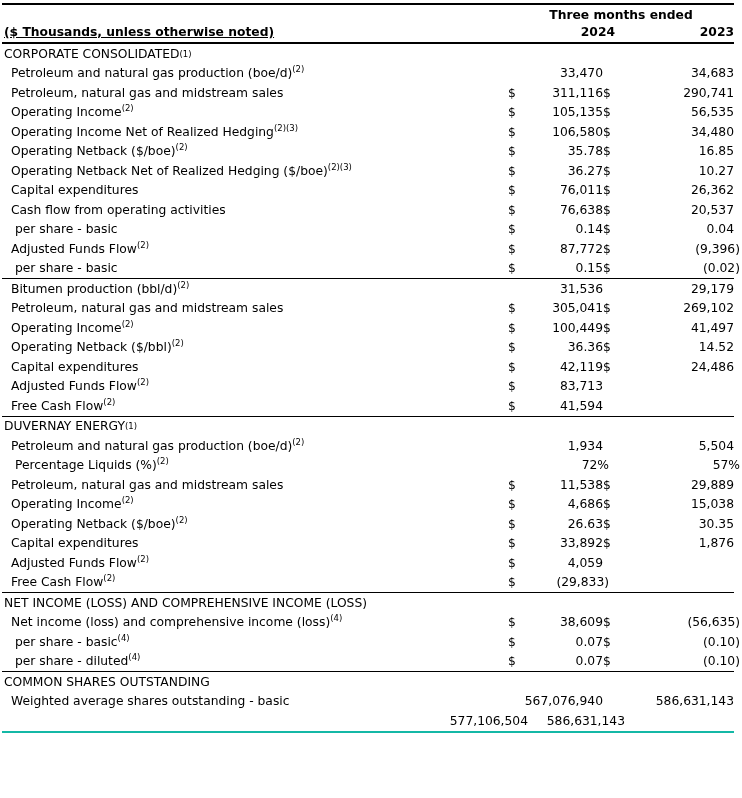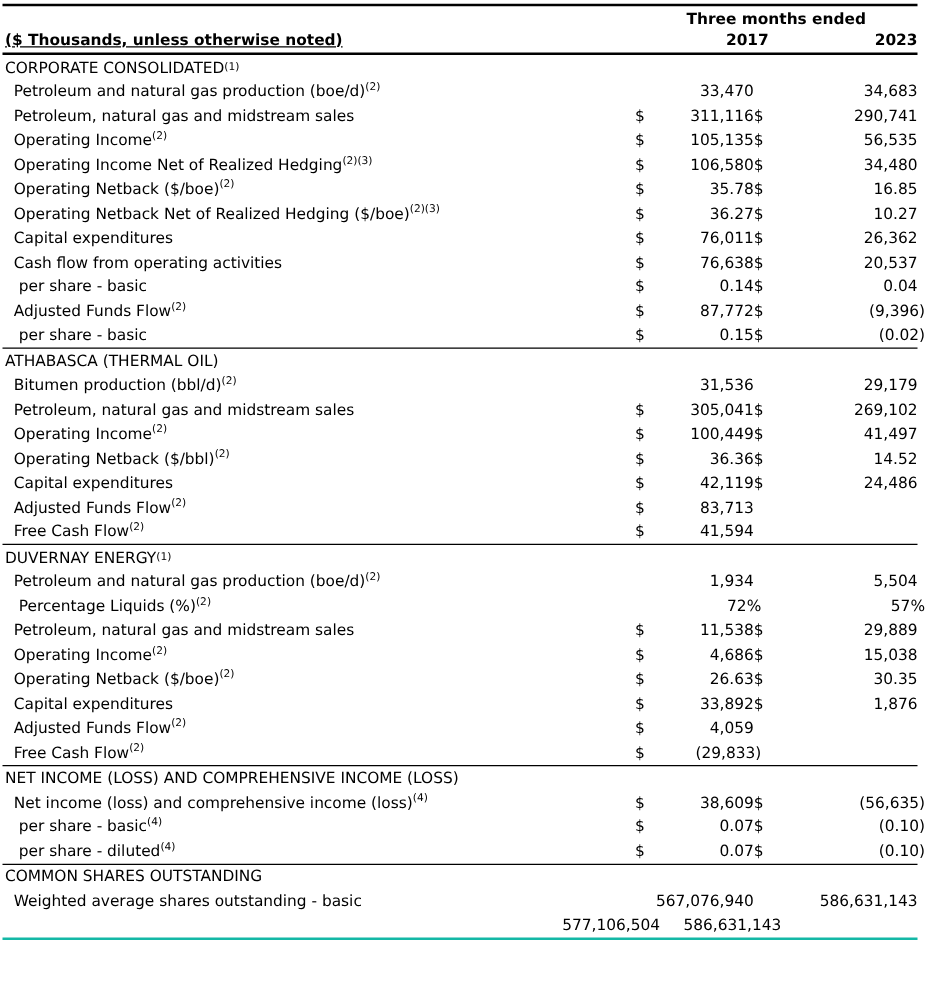--- a/index.html
+++ b/index.html
@@ -65,21 +65,21 @@
 <div class="doc">
 
   <div class="table">
     <div class="thead">
       <div class="hrow">
         <div class="cell"></div>
         <div class="period">Three months ended</div>
       </div>
       <div class="hrow3">
         <div class="unit-label">($ Thousands, unless otherwise noted)</div>
-        <div class="ycell y2024">2017</div>
+        <div class="ycell y2024">2024</div>
         <div></div>
         <div class="ycell y2023">2023</div>
       </div>
     </div>
 
     <div id="sections">
         <div class="section first">
           <div class="sec-row">
             <span class="sec-name">CORPORATE CONSOLIDATED</span>
             <sup>(1)</sup>
@@ -156,23 +156,20 @@
           </div>
           <div class="row">
             <div class="cell label ind2"><span>per share - basic</span></div>
             <div class="cell cur">$</div>
             <div class="cell val">0.15</div>
             <div class="cell cur">$</div>
             <div class="cell val overhang">(0.02)</div>
           </div>
         </div>
         <div class="section">
-          <div class="sec-row">
-            <span class="sec-name">ATHABASCA (THERMAL OIL)</span>
-          </div>
           <div class="row">
             <div class="cell label"><span>Bitumen production (bbl/d)</span><sup>(2)</sup></div>
             <div class="cell cur"></div>
             <div class="cell val">31,536</div>
             <div class="cell cur"></div>
             <div class="cell val">29,179</div>
           </div>
           <div class="row">
             <div class="cell label"><span>Petroleum, natural gas and midstream sales</span></div>
             <div class="cell cur">$</div>

